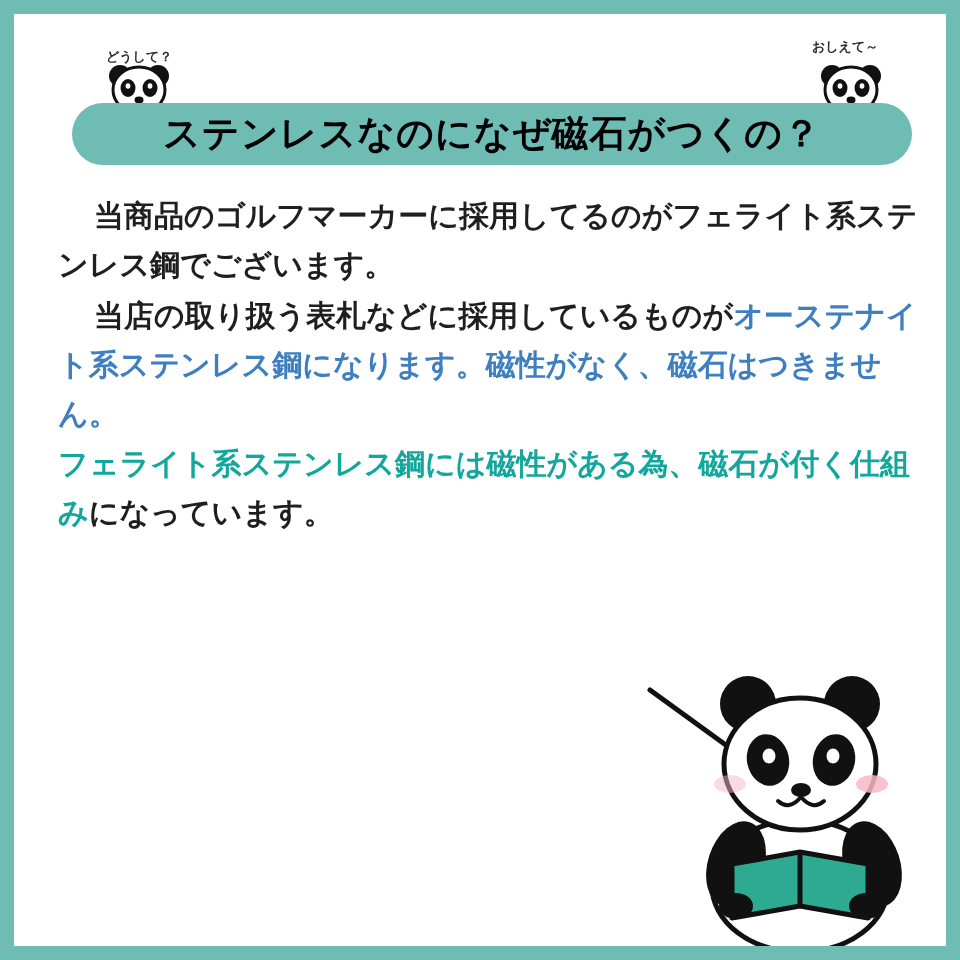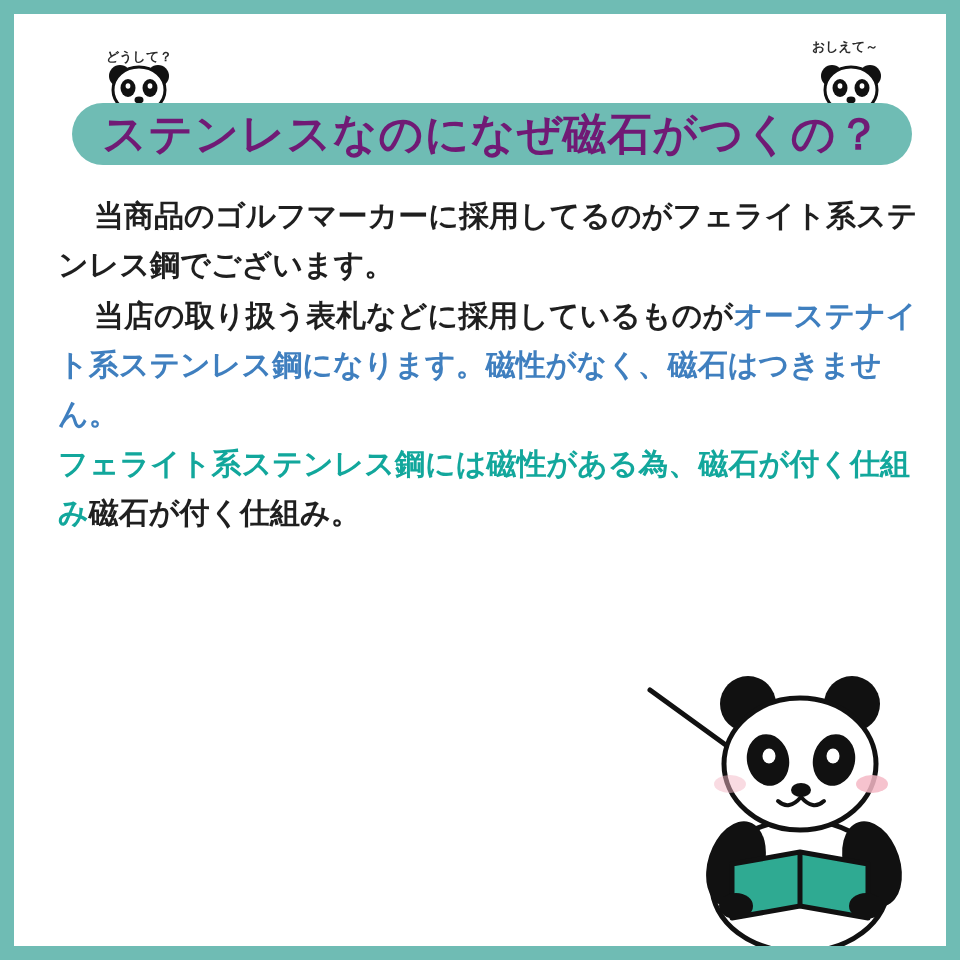--- a/index.html
+++ b/index.html
@@ -37,22 +37,22 @@
     top: 89px;
     width: 840px;
     height: 62px;
     background: #6fbcb4;
     border-radius: 31px;
     display: flex;
     align-items: center;
     justify-content: center;
   }
   .banner-title {
-    color: #701a75;
-    font-size: 44px;
+    color: #000000;
+    font-size: 37px;
     font-weight: bold;
     letter-spacing: 1px;
     white-space: nowrap;
   }
 
   
   .panda-head {
     position: absolute;
   }
   .panda-bubble {
@@ -137,21 +137,21 @@
     <div class="banner">
       <span class="banner-title">ステンレスなのになぜ磁石がつくの？</span>
     </div>
 
     <div class="body-text">
 
       <p class="para"><span>当商品のゴルフマーカーに採用してるのがフェライト系ステンレス鋼でございます。</span></p>
 
       <p class="para"><span>当店の取り扱う表札などに採用しているものが</span><span class="blue">オーステナイト系ステンレス鋼</span><span class="blue">になります。</span><span class="blue">磁性がなく、磁石はつきません。</span></p>
 
-      <p class="para noindent"><span class="teal2">フェライト系ステンレス鋼には磁性がある為、磁石が付く仕組み</span><span>磁石が付く仕組み。</span></p>
+      <p class="para noindent"><span class="teal2">フェライト系ステンレス鋼には磁性がある為、磁石が付く仕組み</span><span>になっています。</span></p>
     </div>
 
     <svg class="big-panda" viewBox="0 0 300 290">
 
       <line x1="10" y1="34" x2="112" y2="108" stroke="#111111" stroke-width="5" stroke-linecap="round"></line>
 
       <ellipse cx="108" cy="48" rx="28" ry="28" fill="#111111"></ellipse>
       <ellipse cx="212" cy="48" rx="28" ry="28" fill="#111111"></ellipse>
 
       <ellipse cx="160" cy="230" rx="88" ry="66" fill="#ffffff" stroke="#111111" stroke-width="5"></ellipse>

